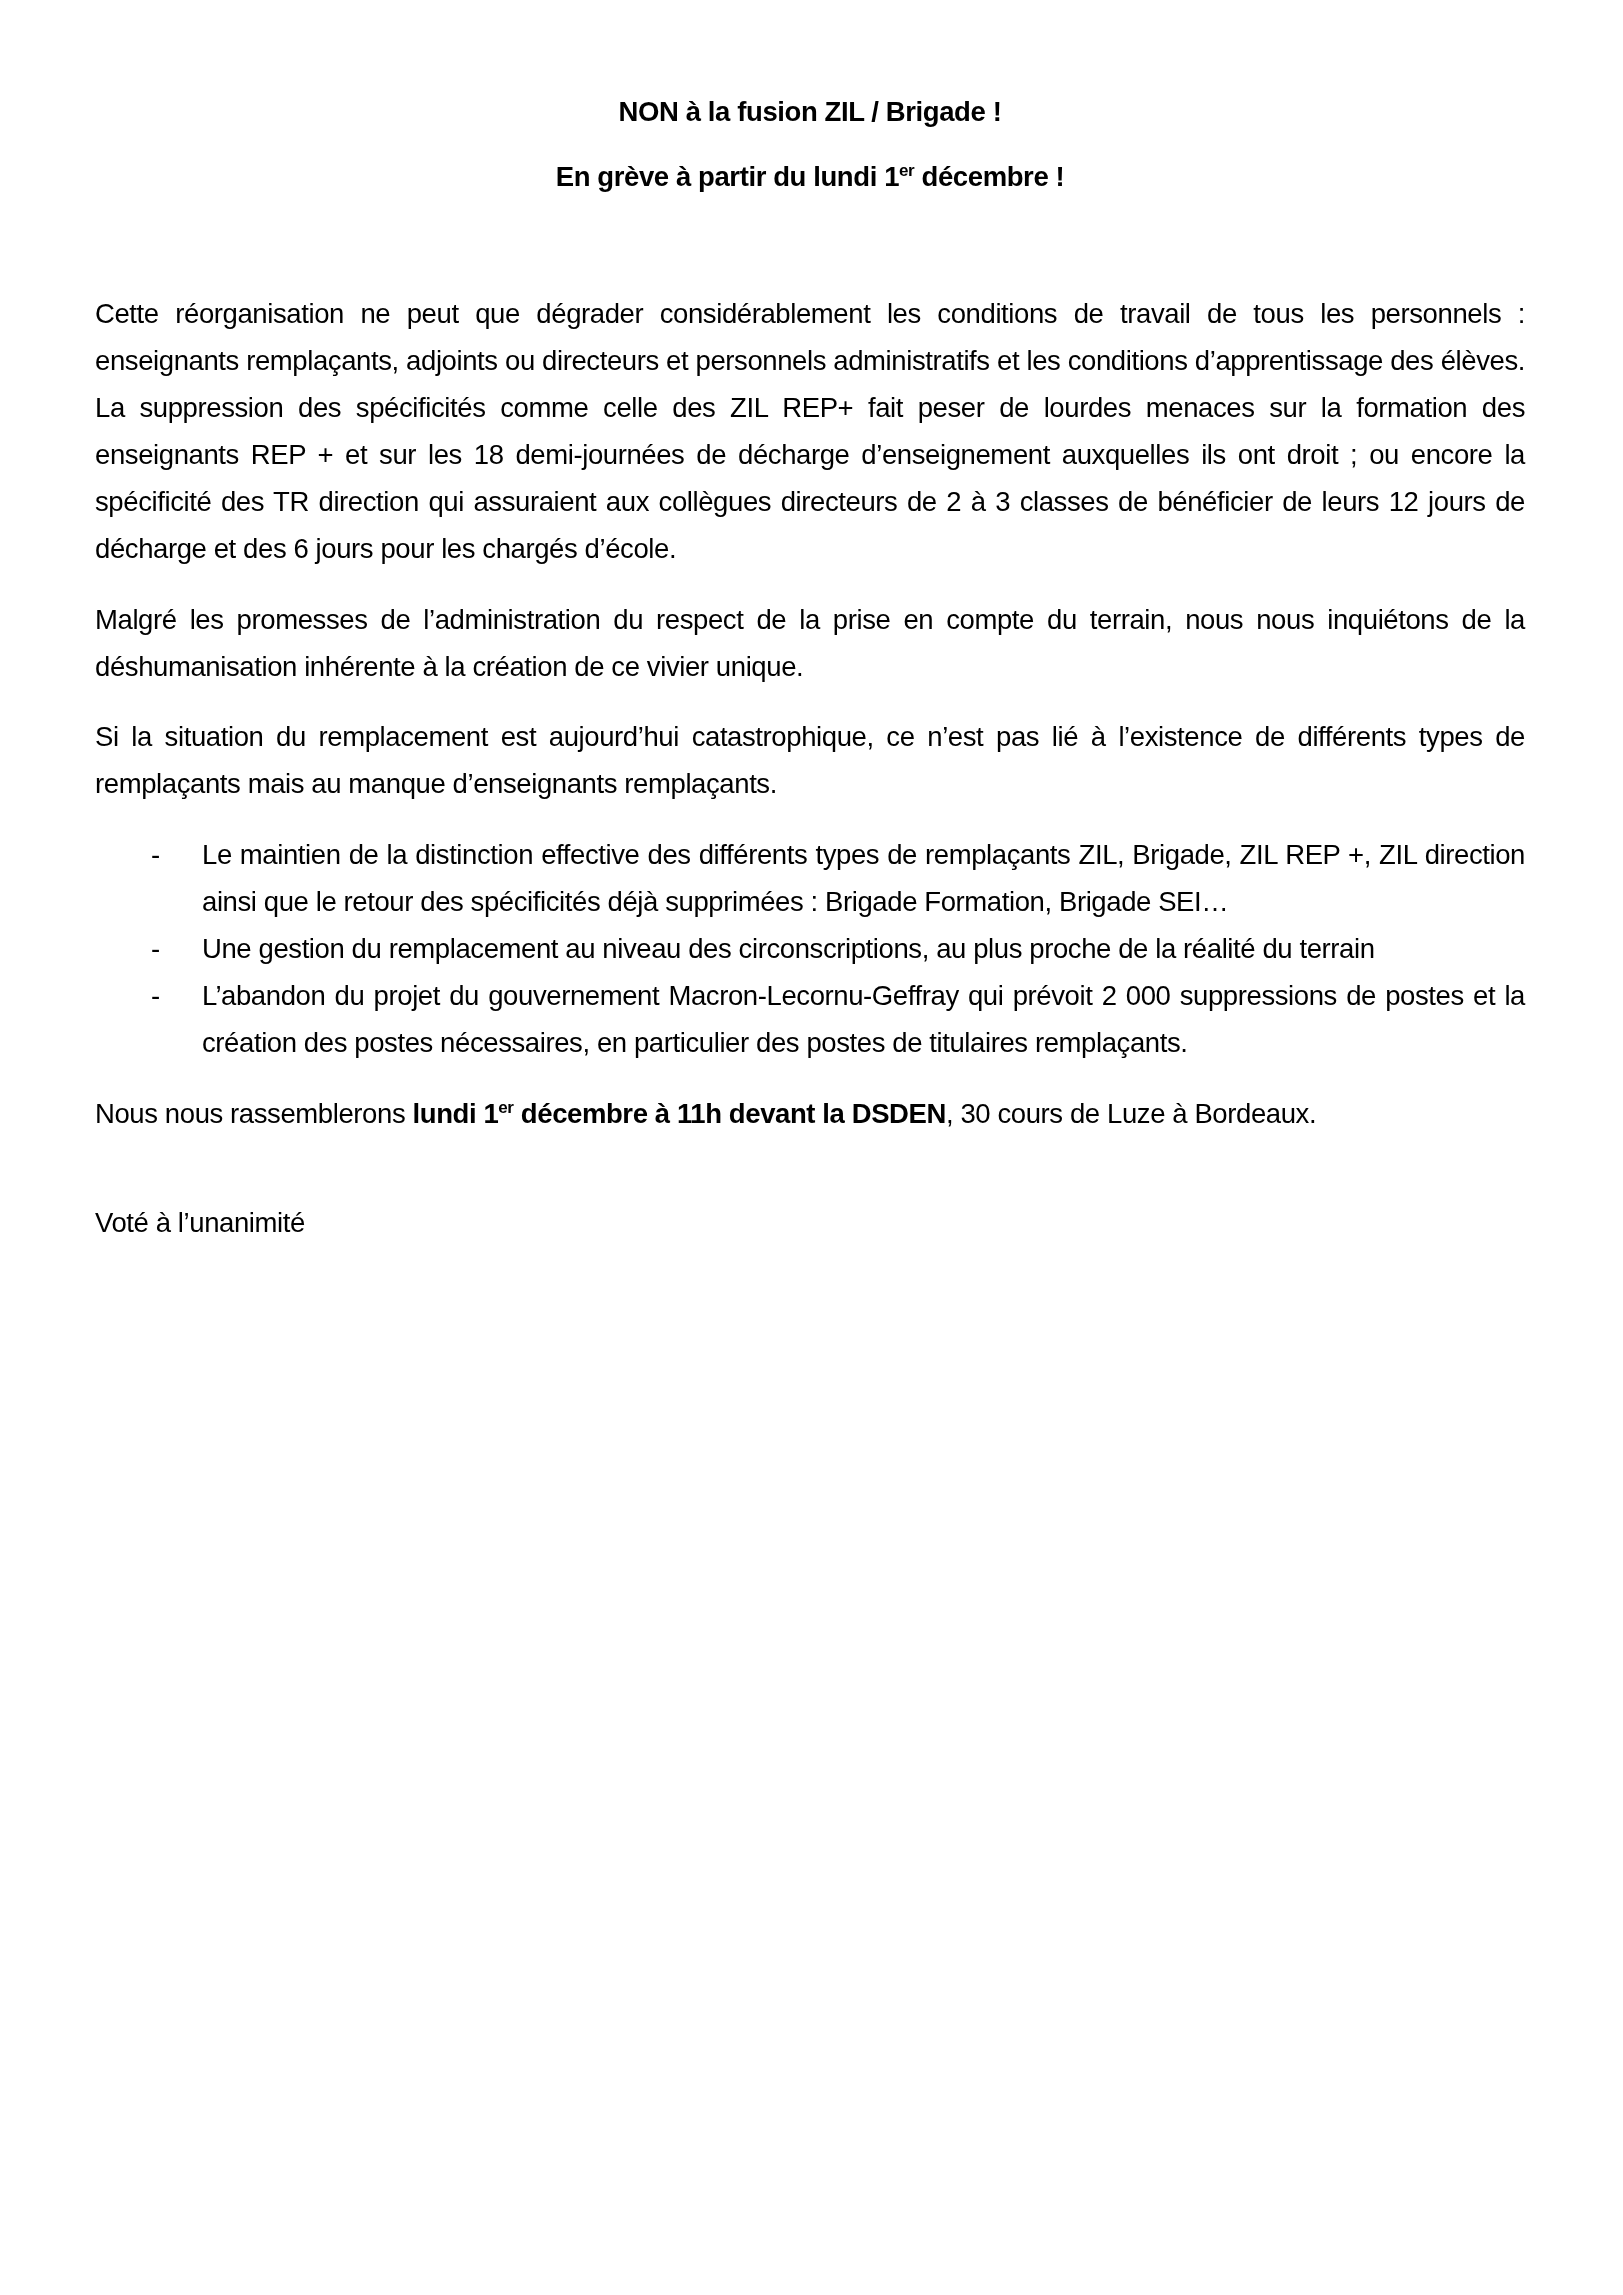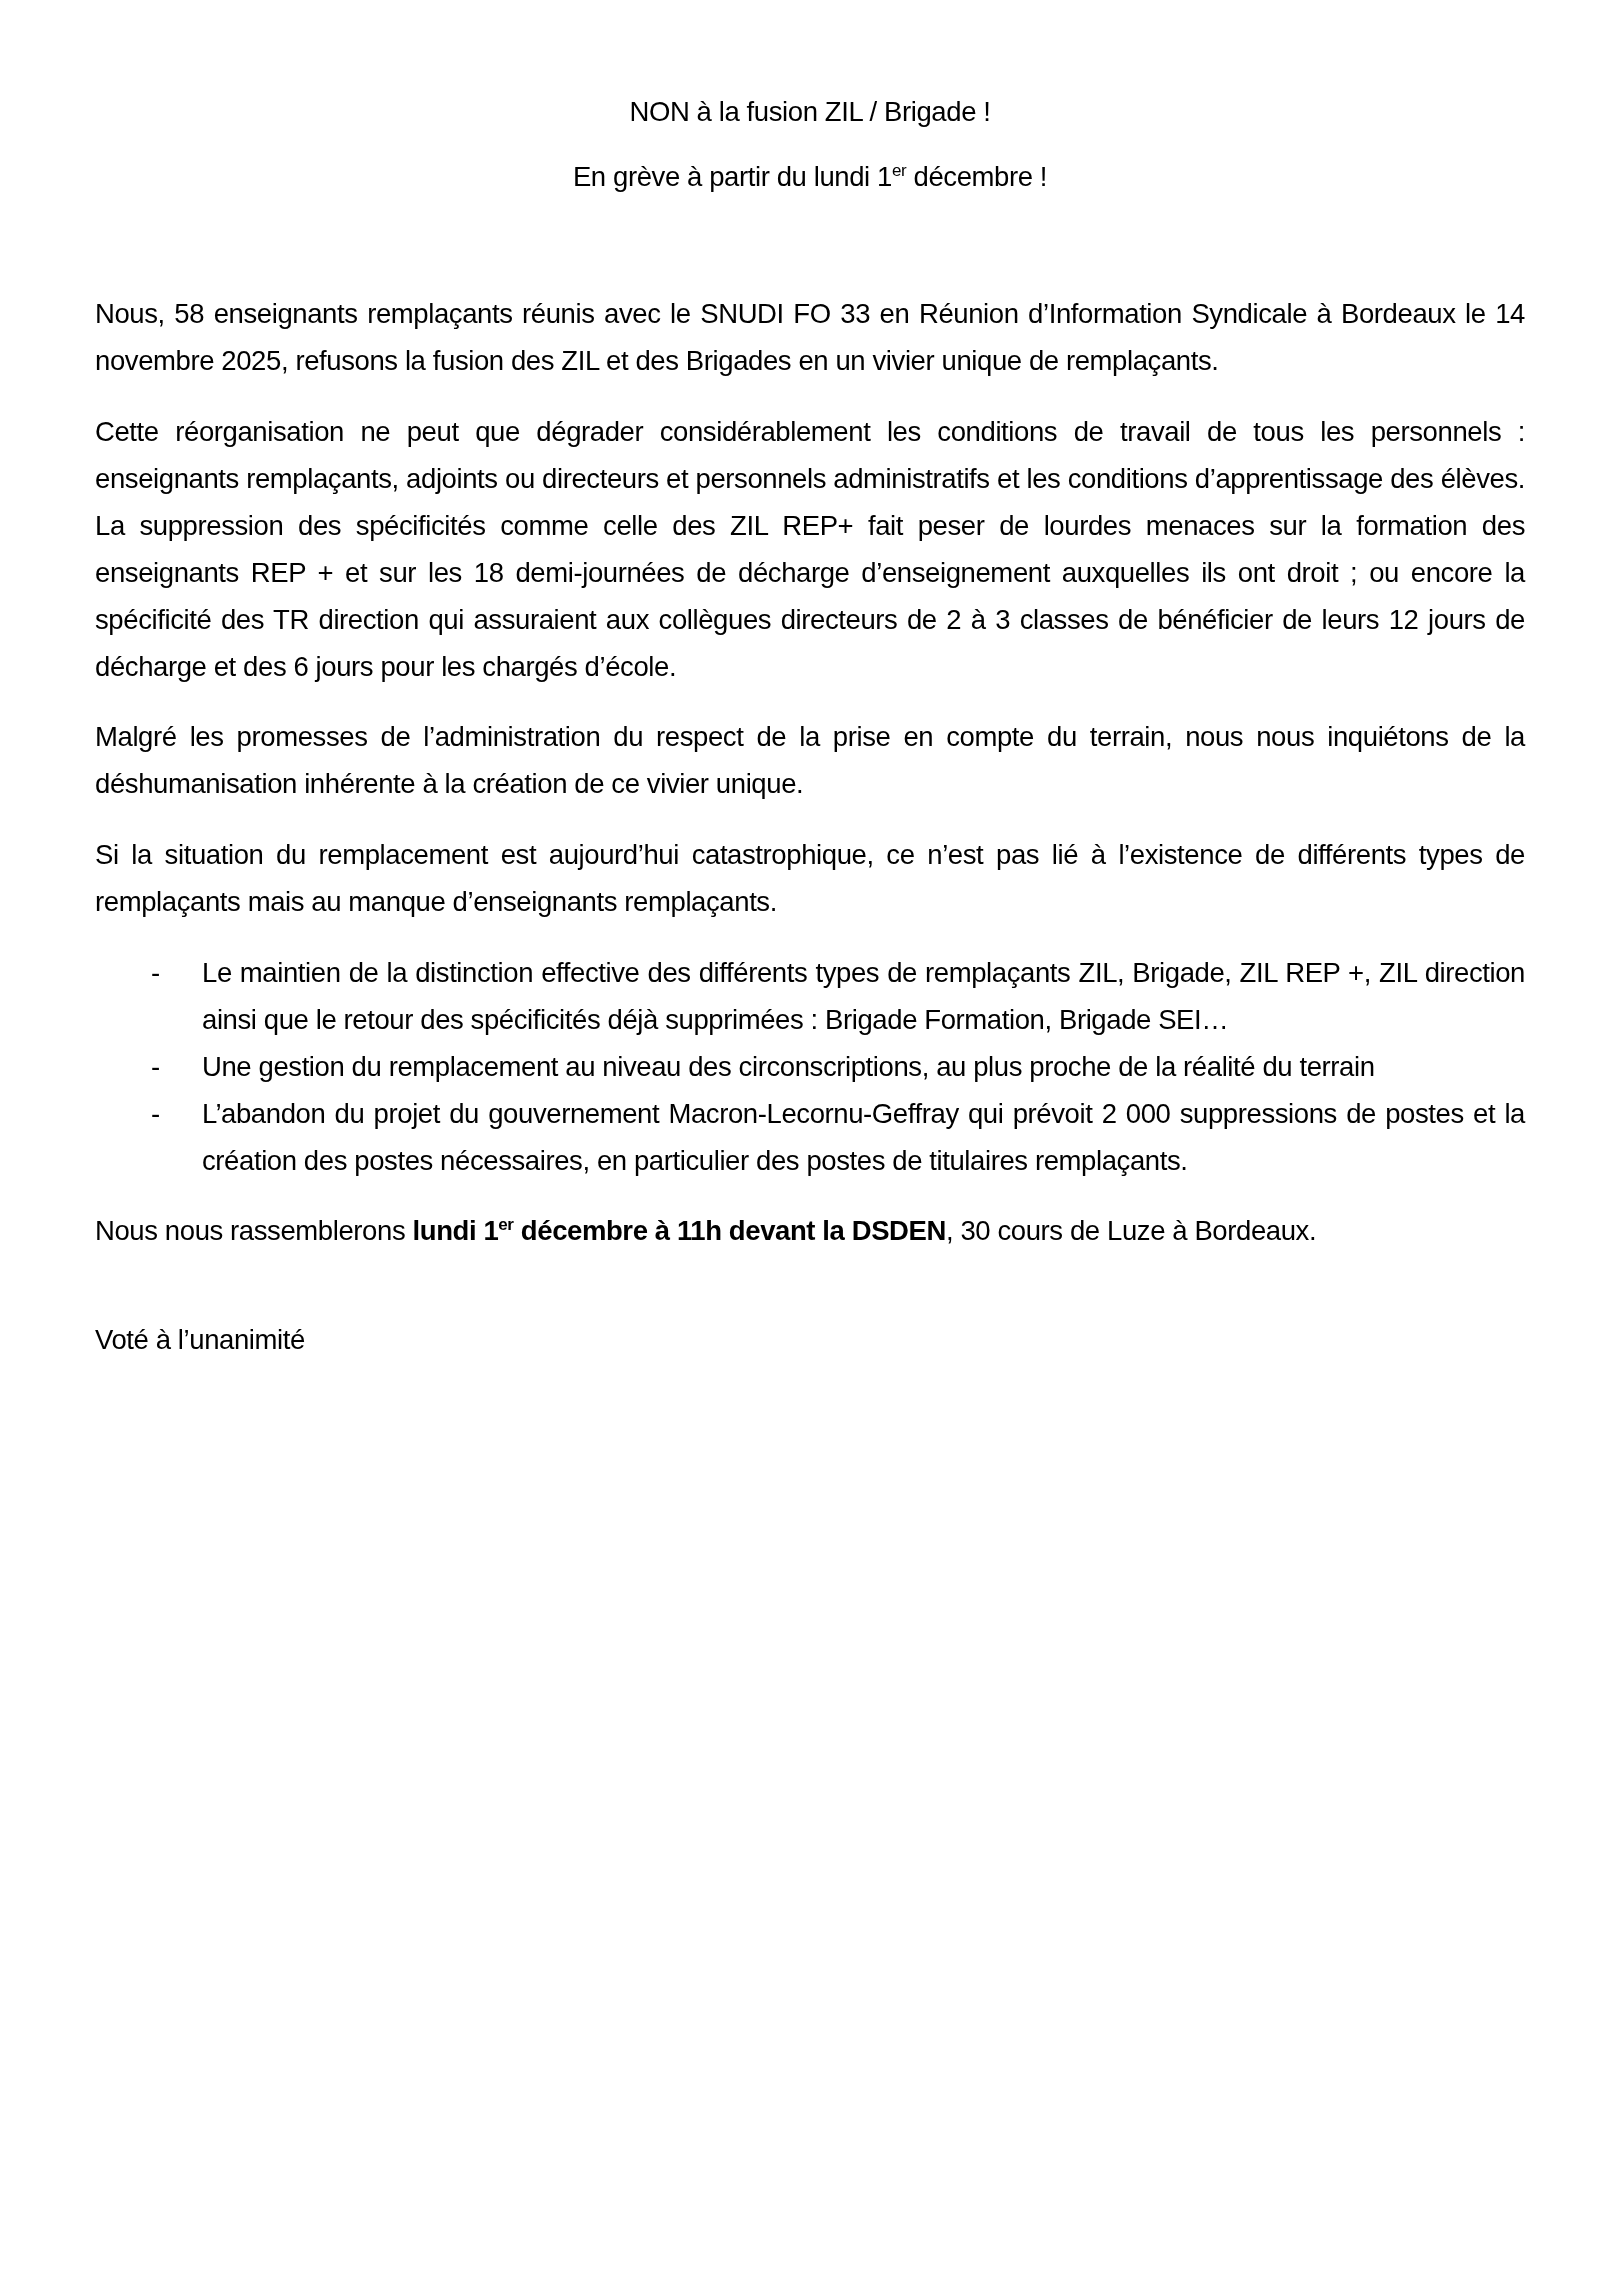--- a/index.html
+++ b/index.html
@@ -16,21 +16,21 @@
     color: #000000;
     font-family: "Liberation Sans", sans-serif;
     font-size: 27.5px;
     line-height: 47px;
     letter-spacing: -0.4px;
     padding: 88px 98px 0 95px;
     overflow: hidden;
   }
   .title, .subtitle {
     text-align: center;
-    font-weight: normal;
+    font-weight: bold;
     font-size: 27.5px;
     line-height: 47px;
     margin: 0 0 18.3px 0;
   }
   .subtitle { margin: 12px 0 90px 0; }
   p.body-par {
     margin: 0 0 23.6px 0;
     text-align: justify;
   }
   p.no-justify { text-align: left; }
@@ -61,21 +61,20 @@
 </style>
 </head>
 <body>
 
 <div class="page">
 
   <p class="title">NON à la fusion ZIL / Brigade !</p>
 
   <p class="subtitle"><span>En grève à partir du lundi 1</span><sup>er</sup><span> décembre !</span></p>
 
-  <p class="body-par">Nous, 58 enseignants remplaçants réunis avec le SNUDI FO 33 en Réunion d’Information Syndicale à Bordeaux le 14 novembre 2025, refusons la fusion des ZIL et des Brigades en un vivier unique de remplaçants.</p>
 
   <p class="body-par">Cette réorganisation ne peut que dégrader considérablement les conditions de travail de tous les personnels : enseignants remplaçants, adjoints ou directeurs et personnels administratifs et les conditions d’apprentissage des élèves. La suppression des spécificités comme celle des ZIL REP+ fait peser de lourdes menaces sur la formation des enseignants REP + et sur les 18 demi-journées de décharge d’enseignement auxquelles ils ont droit ; ou encore la spécificité des TR direction qui assuraient aux collègues directeurs de 2 à 3 classes de bénéficier de leurs 12 jours de décharge et des 6 jours pour les chargés d’école.</p>
 
 
   <p class="body-par">Malgré les promesses de l’administration du respect de la prise en compte du terrain, nous nous inquiétons de la déshumanisation inhérente à la création de ce vivier unique.</p>
 
   <p class="body-par">Si la situation du remplacement est aujourd’hui catastrophique, ce n’est pas lié à l’existence de différents types de remplaçants mais au manque d’enseignants remplaçants.</p>
 
 
   <div class="demands">

